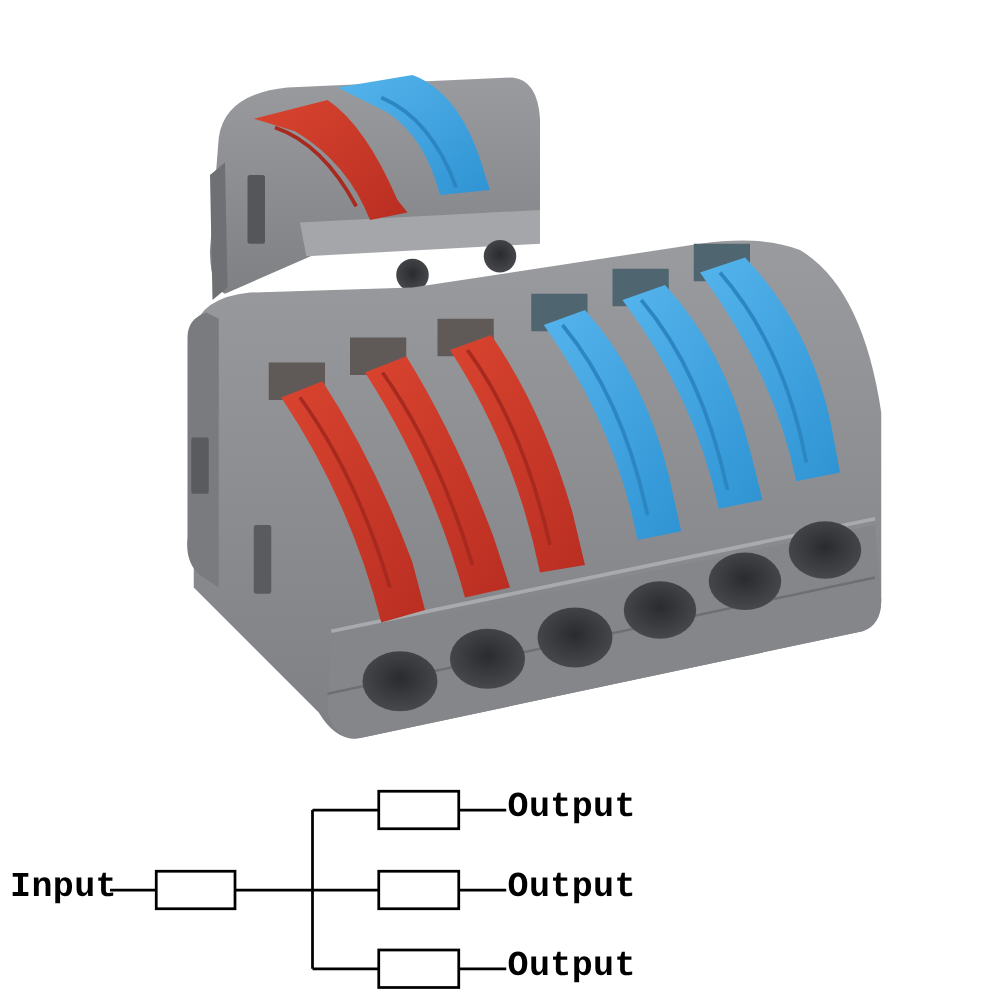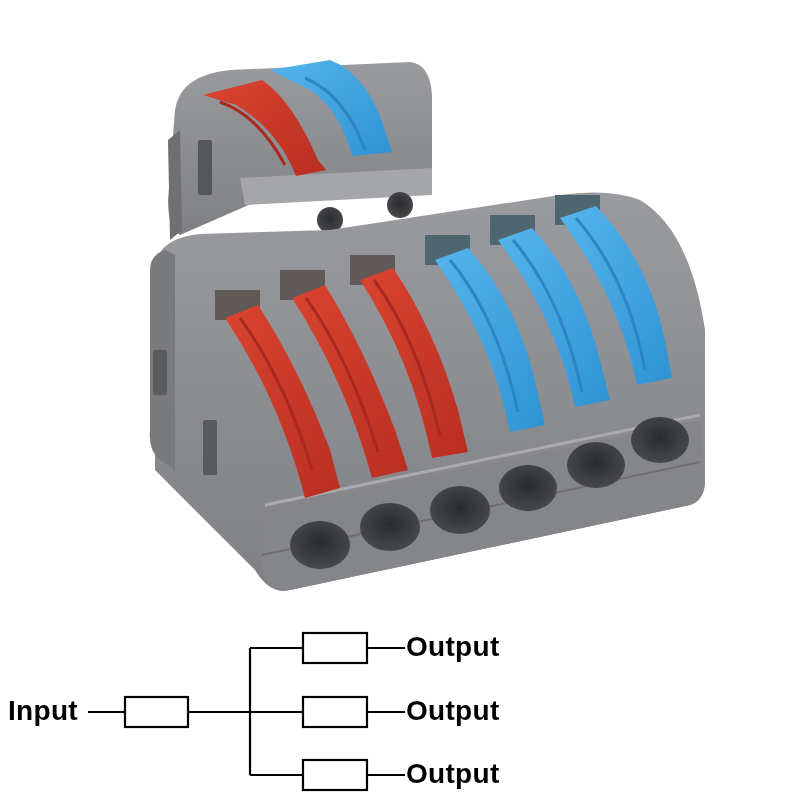--- a/index.html
+++ b/index.html
@@ -1,19 +1,19 @@
 <!DOCTYPE html>
 <html><head>
   <meta charset="utf-8">
   <style>
     html, body { margin: 0; padding: 0; background: #ffffff; }
     body { width: 800px; height: 800px; position: relative; overflow: hidden; font-family: "Liberation Sans", sans-serif; }
     .product { position: absolute; left: 0; top: 0; width: 800px; height: 620px; }
     .diagram { position: absolute; left: 0; top: 620px; width: 800px; height: 180px; }
-    .lbl { position: absolute; font-family: Liberation Sans, sans-serif; font-weight: bold; font-size: 28px; color: #000; line-height: 1; letter-spacing: 0.3px; }
+    .lbl { position: absolute; font-family: Liberation Mono, monospace; font-weight: bold; font-size: 28px; color: #000; line-height: 1; letter-spacing: 0.3px; }
   </style>
 </head>
 <body>
 
 <svg class="product" viewBox="0 0 800 620" xmlns="http://www.w3.org/2000/svg">
   <defs>
     <linearGradient id="gBody" x1="0" y1="0" x2="0" y2="1">
       <stop offset="0" stop-color="#9a9b9e"></stop>
       <stop offset="1" stop-color="#7f8083"></stop>
     </linearGradient>

